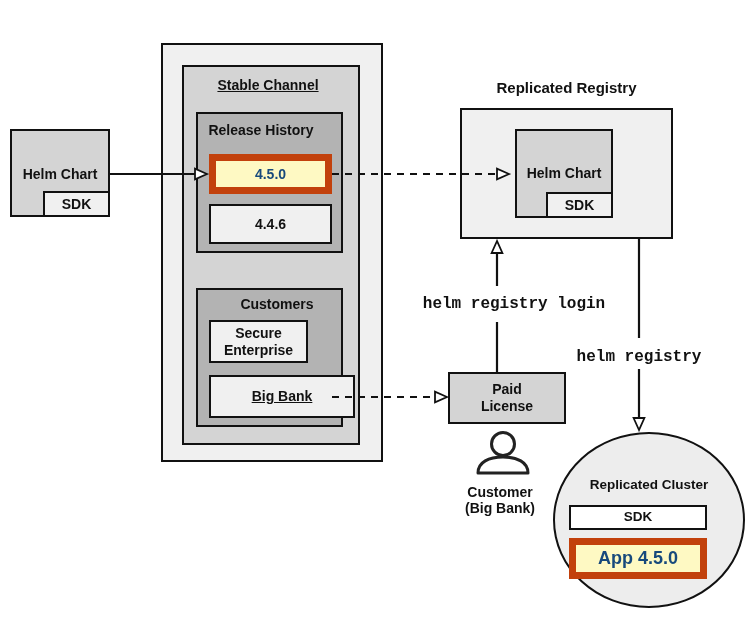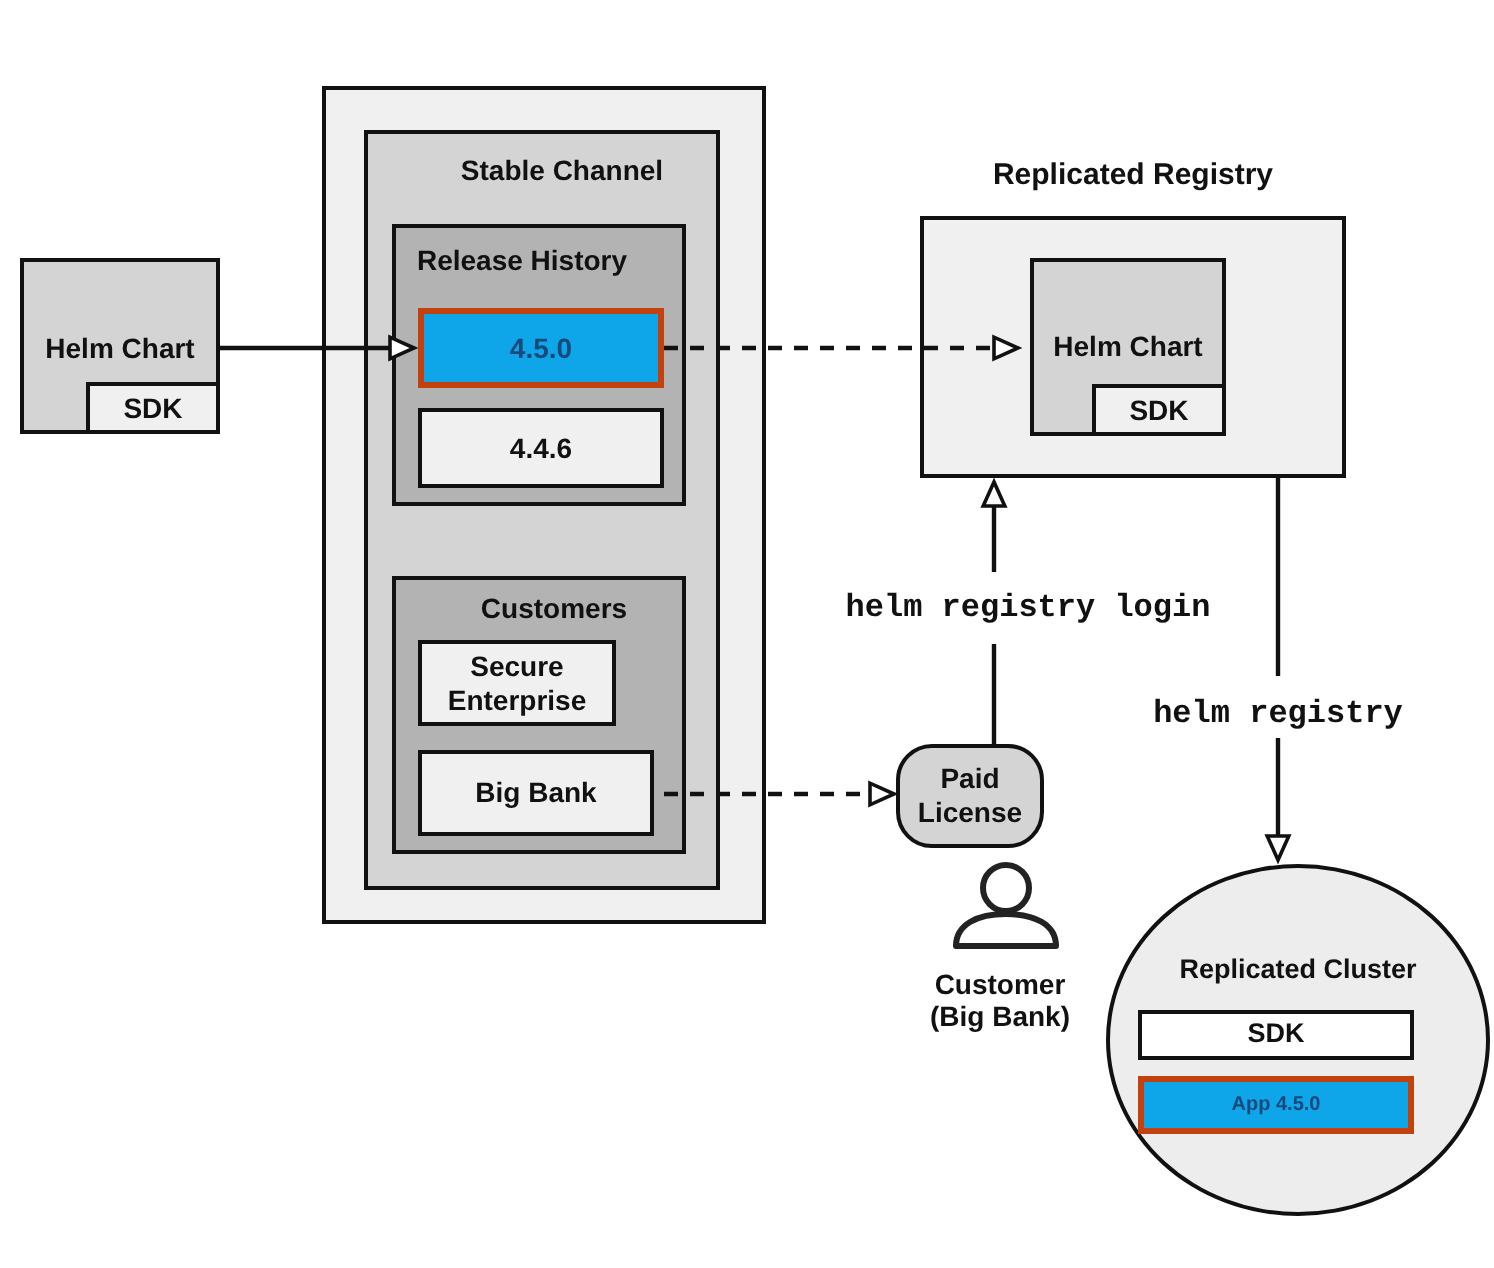--- a/index.html
+++ b/index.html
@@ -19,73 +19,73 @@
   .title{font-size:15px;}
   .mono{
     font-family:"Liberation Mono",monospace;font-weight:bold;font-size:16px;
     color:#111;letter-spacing:0px;white-space:nowrap;
   }
   .fill-lightest{background:#f0f0f0;}
   .fill-mid{background:#d4d4d4;}
   .fill-dark{background:#b3b3b3;}
   .fill-white{background:#ffffff;}
   .hl{
-    background:#0ea5e9;border:3px solid #c2410c;color:#17497c;
+    background:#fef9c3;border:7px solid #c2410c;color:#17497c;
   }
   .narrow-wrap{display:inline-block;max-width:66px;}
   .narrow-wrap2{display:inline-block;max-width:84px;}
   .ellipse{border-radius:50%;}
   #overlay{position:absolute;left:0;top:0;pointer-events:none;z-index:10;}
 </style>
 </head>
 <body>
 
 <div id="stage">
 
   <div class="box fill-lightest" style="left:161px;top:43px;width:222px;height:419px;"></div>
   <div class="box fill-mid" style="left:182px;top:65px;width:178px;height:380px;"></div>
-  <div class="lbl" style="left:180px;top:77px;width:202px;">Stable Channel</div>
+  <div class="lbl" style="left:167px;top:77px;width:202px;text-decoration:underline;">Stable Channel</div>
 
   <div class="box fill-dark" style="left:196px;top:112px;width:147px;height:141px;"></div>
   <div class="lbl" style="left:196px;top:122px;width:130px;">Release History</div>
   <div class="box hl" style="left:209px;top:154px;width:123px;height:40px;">4.5.0</div>
   <div class="box fill-lightest" style="left:209px;top:204px;width:123px;height:40px;">4.4.6</div>
 
   <div class="box fill-dark" style="left:196px;top:288px;width:147px;height:139px;"></div>
   <div class="lbl" style="left:196px;top:296px;width:162px;">Customers</div>
   <div class="box fill-lightest" style="left:209px;top:320px;width:99px;height:43px;">
     <span class="narrow-wrap2">Secure Enterprise</span>
   </div>
-  <div class="box fill-lightest" style="left:209px;top:375px;width:118px;height:43px;">Big Bank</div>
+  <div class="box fill-lightest" style="left:209px;top:375px;width:146px;height:43px;text-decoration:underline;">Big Bank</div>
 
   <div class="box fill-mid" style="left:10px;top:129px;width:100px;height:88px;"></div>
   <div class="lbl" style="left:10px;top:166px;width:100px;">Helm Chart</div>
   <div class="box fill-lightest" style="left:43px;top:191px;width:67px;height:26px;">SDK</div>
 
   <div class="lbl title" style="left:460px;top:79px;width:213px;">Replicated Registry</div>
   <div class="box fill-lightest" style="left:460px;top:108px;width:213px;height:131px;"></div>
   <div class="box fill-mid" style="left:515px;top:129px;width:98px;height:89px;"></div>
   <div class="lbl" style="left:515px;top:165px;width:98px;">Helm Chart</div>
   <div class="box fill-lightest" style="left:546px;top:192px;width:67px;height:26px;">SDK</div>
 
-  <div class="box fill-mid" style="left:448px;top:372px;width:74px;height:52px;border-radius:18px;">
+  <div class="box fill-mid" style="left:448px;top:372px;width:118px;height:52px;">
     <span class="narrow-wrap">Paid License</span>
   </div>
   <div class="lbl" style="left:450px;top:484px;width:100px;">
     <div>Customer</div>
     <div>(Big Bank)</div>
   </div>
 
   <div class="lbl mono" style="left:414px;top:295px;width:200px;">helm registry login</div>
   <div class="lbl mono" style="left:569px;top:348px;width:140px;">helm registry</div>
 
   <div class="box ellipse" style="left:553px;top:432px;width:192px;height:176px;background:#ededed;"></div>
   <div class="lbl" style="left:553px;top:477px;width:192px;font-size:13.5px;">Replicated Cluster</div>
   <div class="box fill-white" style="left:569px;top:505px;width:138px;height:25px;font-size:13.5px;">SDK</div>
-  <div class="box hl" style="left:569px;top:538px;width:138px;height:29px;font-size:10px;">App 4.5.0</div>
+  <div class="box hl" style="left:569px;top:538px;width:138px;height:41px;font-size:18px;">App 4.5.0</div>
 
   <svg id="overlay" width="747" height="634" viewBox="0 0 747 634">
     <g stroke="#111" stroke-width="2.2" fill="none">
 
       <path d="M110 174 H196"></path>
 
       <path d="M332 174 H497" stroke-dasharray="7 6"></path>
 
       <path d="M332 397 H435" stroke-dasharray="7 6"></path>
 

